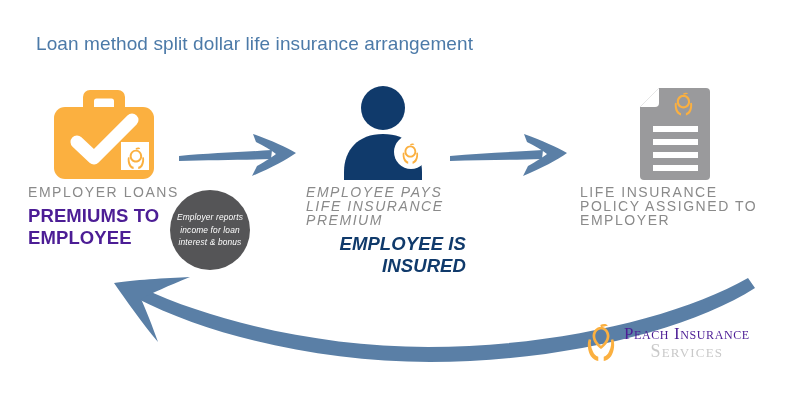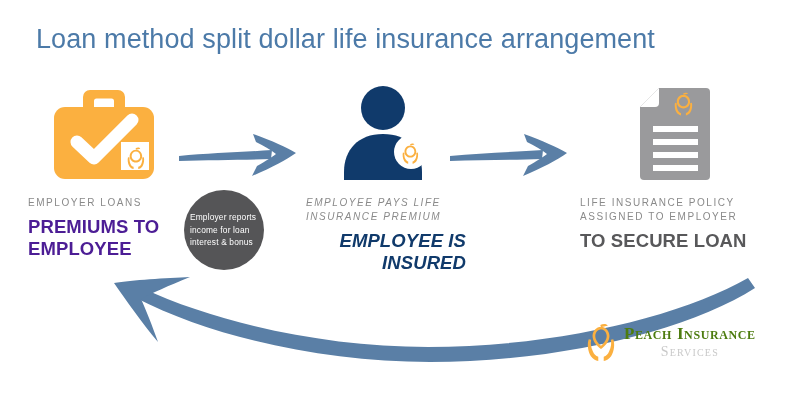--- a/index.html
+++ b/index.html
@@ -16,44 +16,44 @@
     width: 800px;
     height: 400px;
     background: #ffffff;
     overflow: hidden;
   }
 
   
   #page-title {
     position: absolute;
     left: 36px;
-    top: 24px;
+    top: 33px;
     width: 740px;
     font-family: "Liberation Sans", sans-serif;
-    font-size: 27px;
+    font-size: 19px;
     font-weight: 400;
     letter-spacing: 0.1px;
     color: #4C7AA8;
     white-space: nowrap;
   }
 
   
   .step {
     position: absolute;
     top: 86px;
   }
   .step .icon-wrap {
     height: 96px;
     display: flex;
     align-items: flex-end;
     justify-content: center;
   }
   .step .kicker {
-    margin-top: 14px;
-    font-size: 10px;
+    margin-top: 3px;
+    font-size: 14px;
     font-weight: 400;
     letter-spacing: 1.55px;
     line-height: 14px;
     color: #8A8A8A;
     text-transform: uppercase;
   }
   .step .headline {
     margin-top: 6px;
     font-size: 18.5px;
     font-weight: bold;
@@ -66,30 +66,31 @@
   #step-2 { left: 306px; width: 160px; font-style: italic; }
   #step-3 { left: 580px; width: 190px; }
 
   #step-1 .headline { color: #4c1d95; }
   #step-2 .headline { color: #103A6B; text-align: right; }
   #step-3 .headline { color: #58585A; }
 
   
   #note-circle {
     position: absolute;
-    left: 184px;
+    left: 170px;
     top: 190px;
     width: 80px;
     height: 80px;
     border-radius: 50%;
     background: #555557;
     display: flex;
     align-items: center;
     justify-content: center;
-    text-align: left;
+    text-align: center;
+    font-style: italic;
   }
   #note-circle .note-text {
     color: #FFFFFF;
     font-size: 8.4px;
     line-height: 12.6px;
     font-weight: 400;
     letter-spacing: 0.15px;
     padding: 0 6px;
   }
 
@@ -100,29 +101,29 @@
     top: 322px;
     display: flex;
     align-items: center;
   }
   #brand .brand-text {
     margin-left: 8px;
   }
   #brand .brand-name {
     font-family: "Liberation Serif", serif;
     font-size: 17px;
-    font-weight: bold;
+    font-weight: normal;
     letter-spacing: 0.6px;
-    color: #4d7c0f;
+    color: #4c1d95;
     line-height: 19px;
     font-variant: small-caps;
   }
   #brand .brand-sub {
     font-family: "Liberation Serif", serif;
-    font-size: 14px;
+    font-size: 18px;
     letter-spacing: 1.2px;
     color: #C9C9C9;
     line-height: 17px;
     text-align: center;
     font-variant: small-caps;
   }
 
   svg { display: block; overflow: visible; }
   .arrow-layer {
     position: absolute;
@@ -193,21 +194,20 @@
         <g transform="translate(38,6) scale(0.175)">
           <path d="M52 8 C62 2 76 2 80 10 C72 12 62 13 56 16 Z" fill="#FBB040"></path>
           <path d="M54 16 C32 16 16 34 16 56 C16 76 32 94 54 94 C76 94 92 76 92 56 C92 34 76 16 54 16 Z
                    M54 28 C68 28 80 40 80 56 C80 70 68 82 54 82 C40 82 28 70 28 56 C28 40 40 28 54 28 Z" fill="#FBB040"></path>
           <path d="M6 62 C2 76 4 100 14 116 C20 126 30 132 40 134 L40 120 C32 118 26 112 22 104 C16 92 14 76 16 64 Z" fill="#FBB040"></path>
           <path d="M102 62 C106 76 104 100 94 116 C88 126 78 132 68 134 L68 120 C76 118 82 112 86 104 C92 92 94 76 92 64 Z" fill="#FBB040"></path>
         </g>
       </svg>
     </div>
     <div class="kicker">LIFE INSURANCE POLICY ASSIGNED TO EMPLOYER</div>
-    <div class="headline">TO SECURE LOAN</div>
   </div>
 
   <svg class="arrow-layer" viewBox="0 0 800 400">
 
     <g fill="#5A7FA6">
       <path d="M179 156 C210 153 245 152 272 150 L271 159 C244 160 210 160 179 161 Z"></path>
       <path d="M253 134 C272 141 286 147 296 153 C286 160 271 168 252 176 L257 166 C266 161 272 157 276 154
                C271 150 264 146 256 142 Z"></path>
     </g>
 

